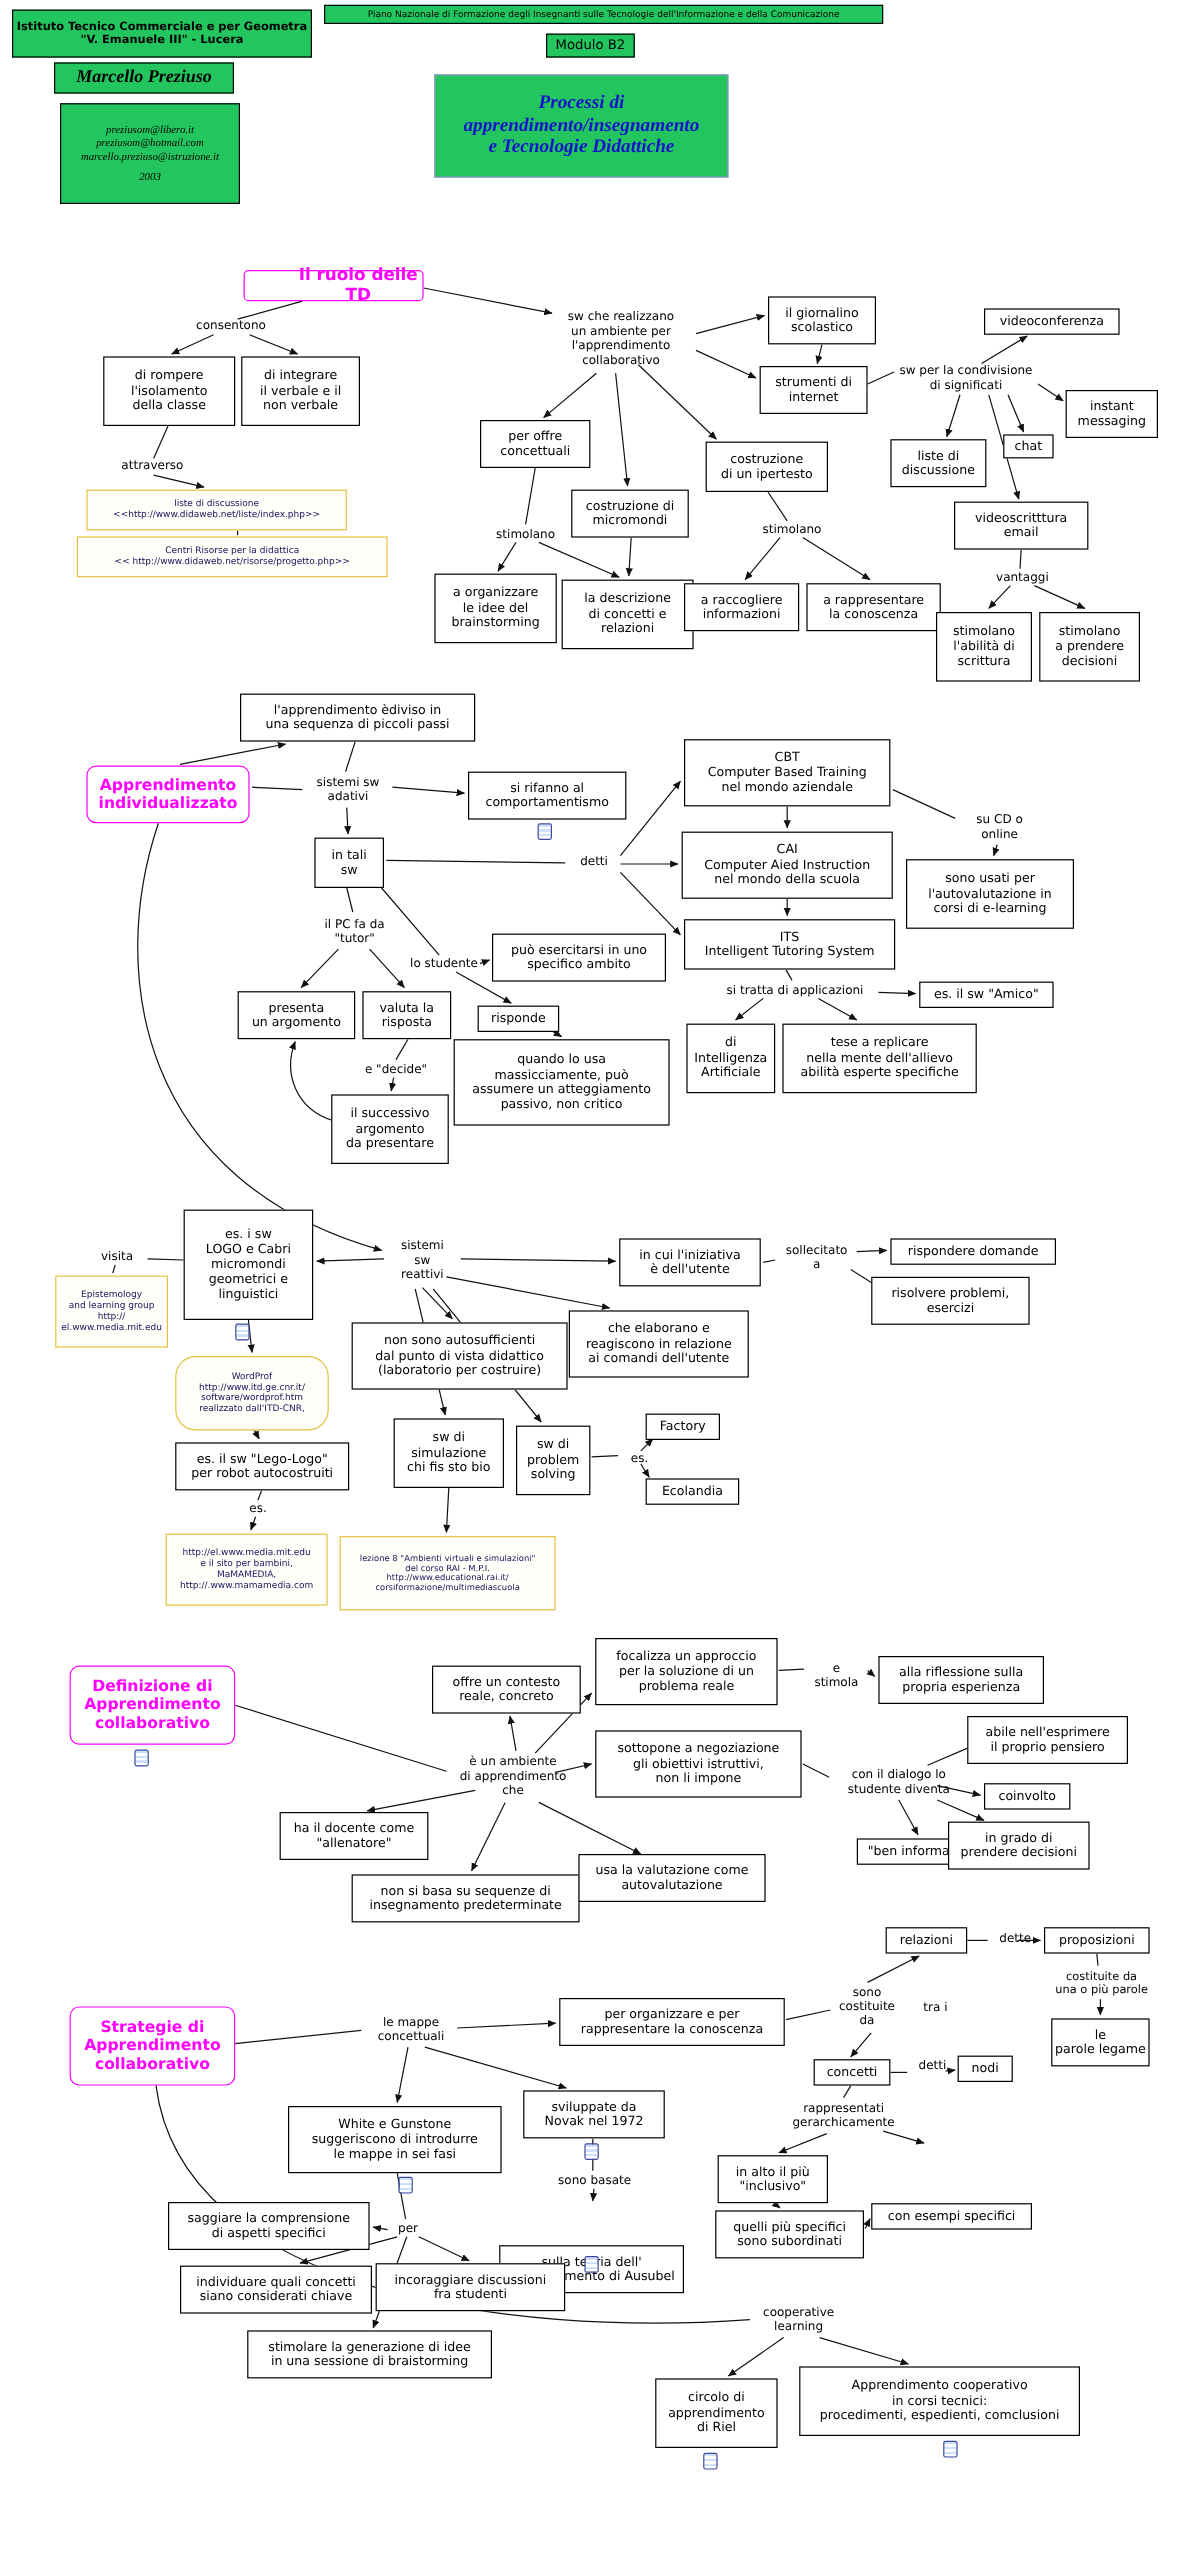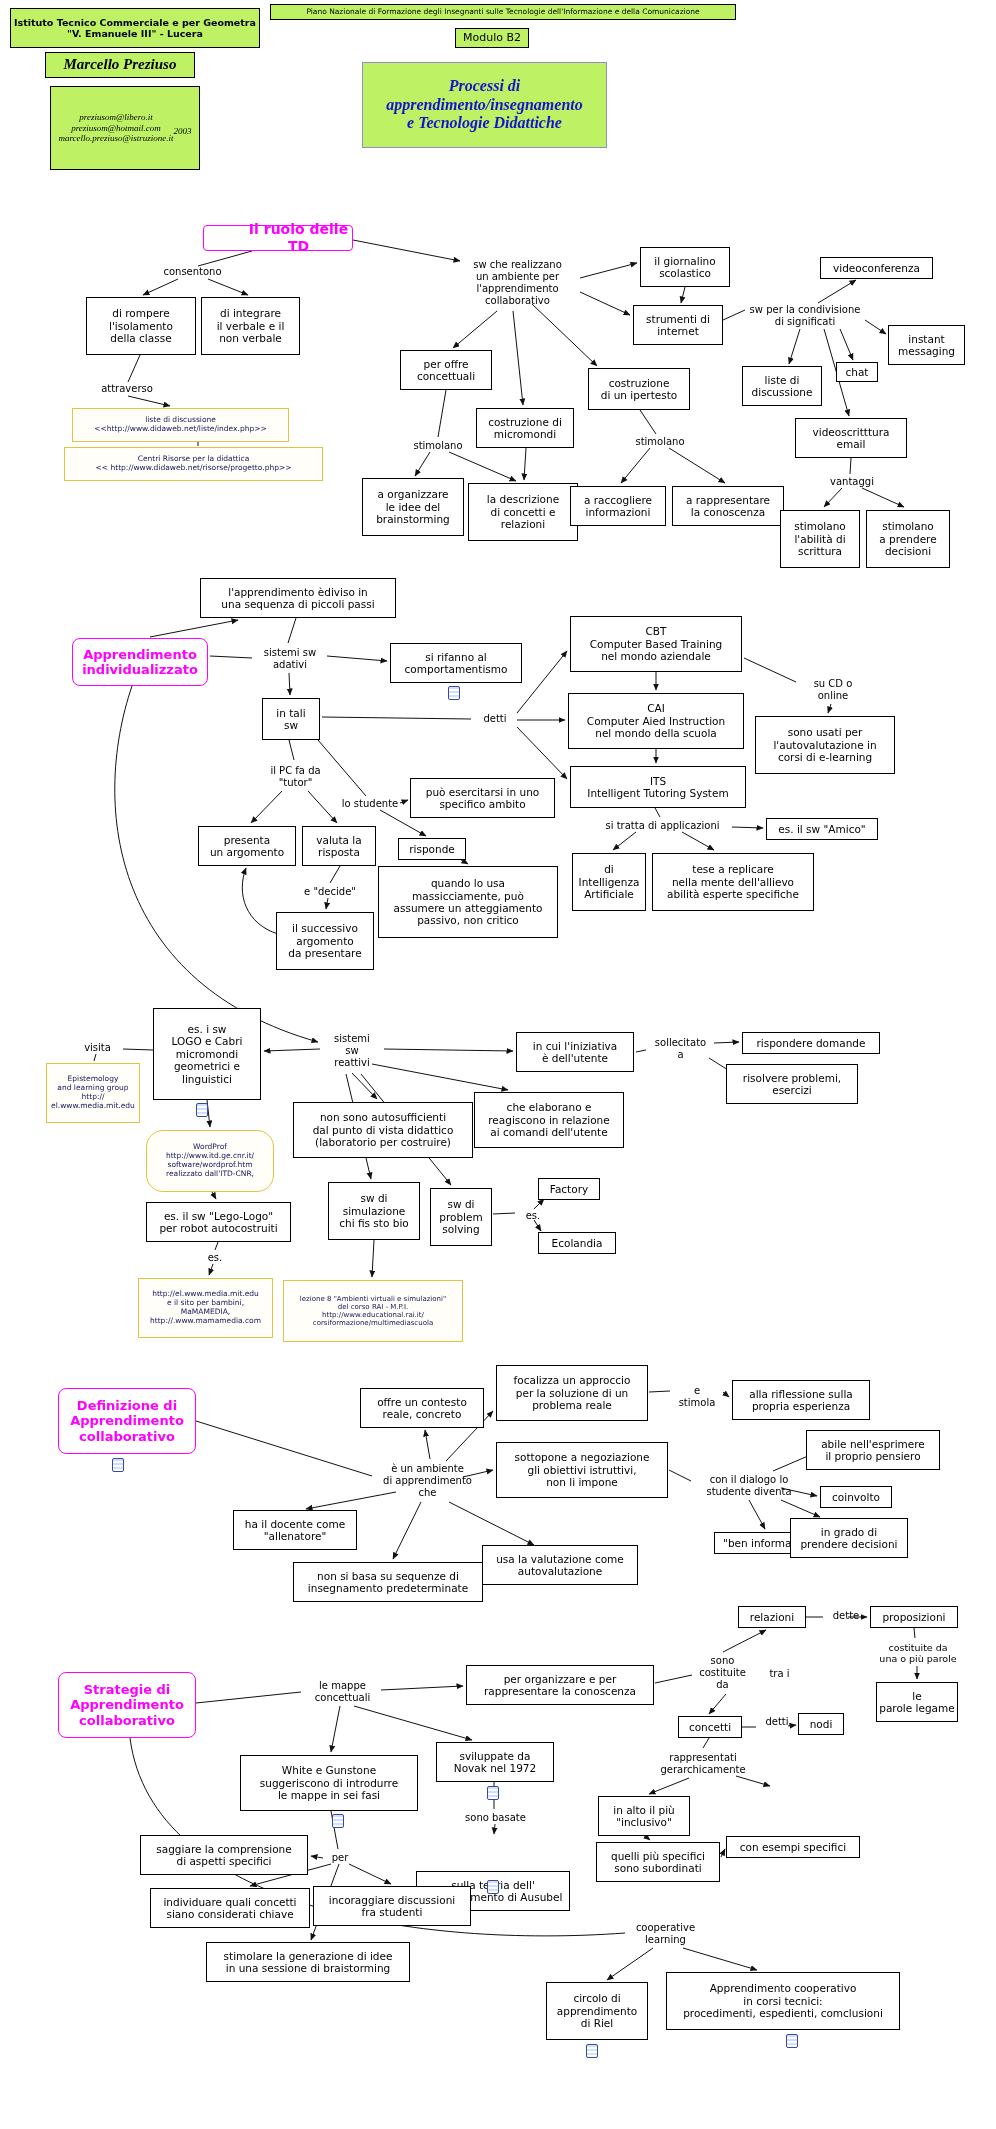--- a/index.html
+++ b/index.html
@@ -8,24 +8,24 @@
          font-family:"DejaVu Sans", sans-serif; color:#000; }
   #map { position:absolute; inset:0; width:996px; height:2129px; }
   svg.wires { position:absolute; left:0; top:0; }
   .node,.label,.ybox,.mbox,.hbox { position:absolute; display:flex; align-items:center;
       justify-content:center; text-align:center; white-space:pre-line; line-height:1.18; }
   .node { border:1px solid #000; background:#fff; font-size:10.5px; padding:1px 2px; z-index:2; }
   .label { font-size:10px; background:transparent; z-index:2; }
   .ybox { border:1px solid #e3c243; background:#fffef8; font-size:7.5px; color:#15155e; padding:1px 2px; z-index:2; }
   .mbox { border:1px solid #ff00ff; border-radius:8px; background:#fff; color:#ff00ff;
           font-weight:bold; font-size:13px; z-index:2; }
-  .hbox { border:1px solid #000; background:#bef264; z-index:2; }
+  .hbox { border:1px solid #000; background:#22c55e; z-index:2; }
   .serif { font-family:"Liberation Serif", serif; }
   .author { font-size:15px; font-weight:bold; font-style:italic; }
-  .contact { font-style:italic; }
+  .contact { font-style:italic; flex-direction:column; }
   .title { color:#1414cc; font-family:"Liberation Serif", serif; font-weight:bold;
            font-style:italic; font-size:16px; border:1px solid #8f8fc8; }
   .ricon { position:absolute; width:12px; height:14px; border:1px solid #3a4a9a; border-radius:2px;
            background-image:repeating-linear-gradient(180deg,#cfe0ff 0px,#cfe0ff 2px,#ffffff 2px,#ffffff 4px);
            z-index:3; }
 </style>
 </head>
 <body>
 
 <div id="map">

